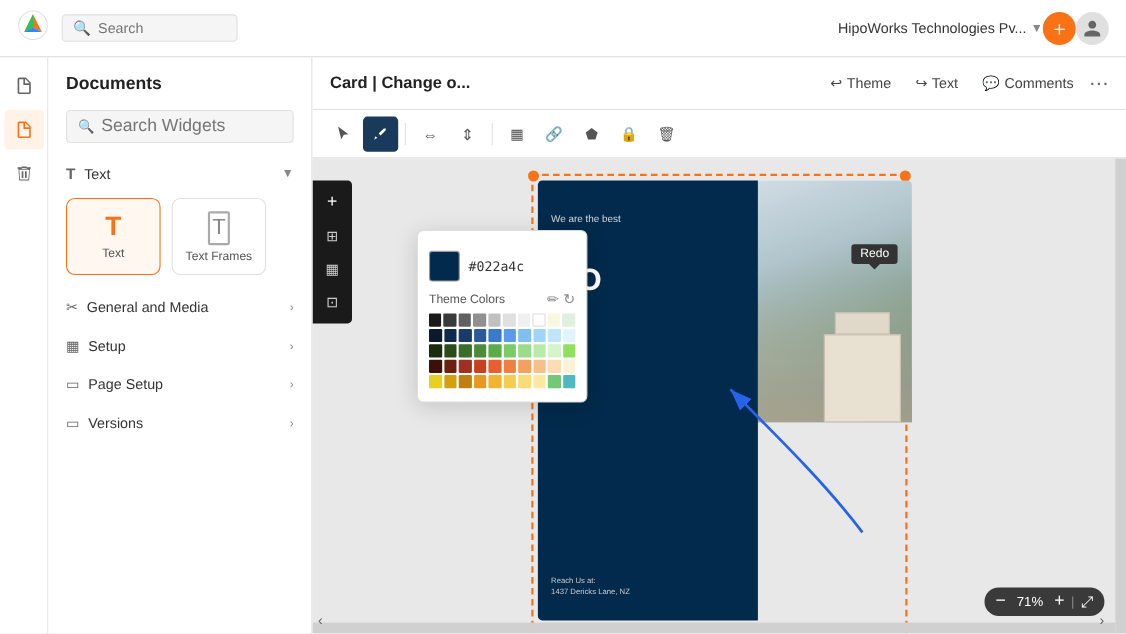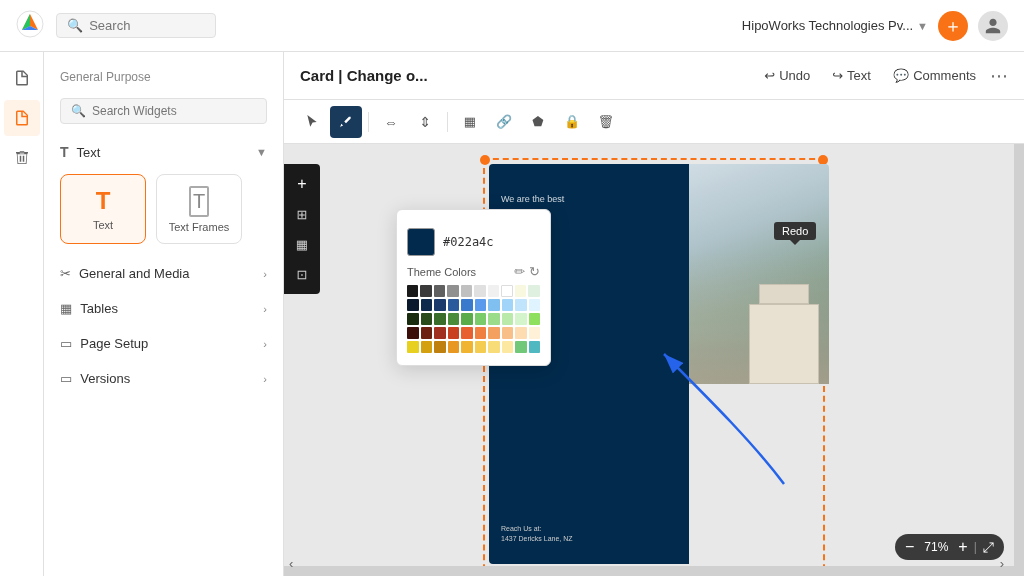--- a/index.html
+++ b/index.html
@@ -25,21 +25,21 @@
       padding: 4px 10px;
       gap: 6px;
       flex: 0 0 160px;
     }
     .search-box input {
       border: none; background: transparent;
       font-size: 13px; outline: none; width: 110px; color: #555;
     }
     .navbar-right {
       margin-left: auto;
-      display: flex; align-items: center; gap: 10px;
+      display: flex; align-items: center; 
     }
     .company-selector {
       display: flex; align-items: center; gap: 4px;
       font-size: 13px; color: #333; cursor: pointer;
     }
     .plus-btn {
       width: 30px; height: 30px;
       background: #f97316;
       border-radius: 50%;
       display: flex; align-items: center; justify-content: center;
@@ -282,21 +282,21 @@
     .side-tool {
       width: 28px; height: 28px;
       display: flex; align-items: center; justify-content: center;
       color: #ccc; font-size: 14px; cursor: pointer;
       border-radius: 3px;
     }
 
     
     .color-popup {
       position: absolute;
-      top: 65px; left: 112px;
+      top: 65px; left: 95px;
       width: 155px;
       background: #fff;
       border: 1px solid #ddd;
       border-radius: 6px;
       box-shadow: 0 4px 20px rgba(0,0,0,0.15);
       z-index: 200;
       padding: 10px;
       text-align: center;
     }
     .color-popup-header {
@@ -427,26 +427,26 @@
     </div>
     <div class="rail-icon">
       <svg width="18" height="18" viewBox="0 0 24 24" fill="currentColor">
         <path d="M9 3v1H4v2h1l1 14h12l1-14h1V4h-5V3H9zm0 2h6v1H9V5zM6 7h12l-1 12H7L6 7zm3 2v8h2V9H9zm4 0v8h2V9h-2z"></path>
       </svg>
     </div>
   </div>
 
   <div class="sidebar">
     <div class="sidebar-header">
-      <div class="sidebar-subtitle">General Purpose</div>
+      <div class="sidebar-title">Documents</div>
     </div>
 
     <div class="sidebar-search">
       <span style="color:#888;font-size:12px;">🔍</span>
-      <input type="text" style="font-size: 12px;" placeholder="Search Widgets">
+      <input type="text" style="font-size: 16px;" placeholder="Search Widgets">
     </div>
 
     <div class="sidebar-section">
       <div class="sidebar-section-header">
         <div class="section-left">
           <span class="icon-left" style="font-weight:700;font-size:14px;">T</span>
           <span>Text</span>
         </div>
         <span class="chevron">▼</span>
       </div>
@@ -469,21 +469,21 @@
           <span>General and Media</span>
         </div>
         <span class="chevron">›</span>
       </div>
     </div>
 
     <div class="sidebar-section">
       <div class="sidebar-section-header">
         <div class="section-left">
           <span class="icon-left" style="font-size:13px;">▦</span>
-          <span>Tables</span>
+          <span>Setup</span>
         </div>
         <span class="chevron">›</span>
       </div>
     </div>
 
     <div class="sidebar-section">
       <div class="sidebar-section-header">
         <div class="section-left">
           <span class="icon-left" style="font-size:13px;">▭</span>
           <span>Page Setup</span>
@@ -503,21 +503,21 @@
     </div>
   </div>
 
   <div class="content-area">
 
     <div class="doc-toolbar">
       <span class="doc-title">Card | Change o...</span>
       <div class="toolbar-actions">
         <button class="toolbar-btn">
           <span>↩</span>
-          <span>Undo</span>
+          <span>Theme</span>
         </button>
         <button class="toolbar-btn">
           <span>↪</span>
           <span>Text</span>
         </button>
         <button class="toolbar-btn">
           <span>💬</span>
           <span>Comments</span>
         </button>
         <span class="toolbar-more">⋯</span>

